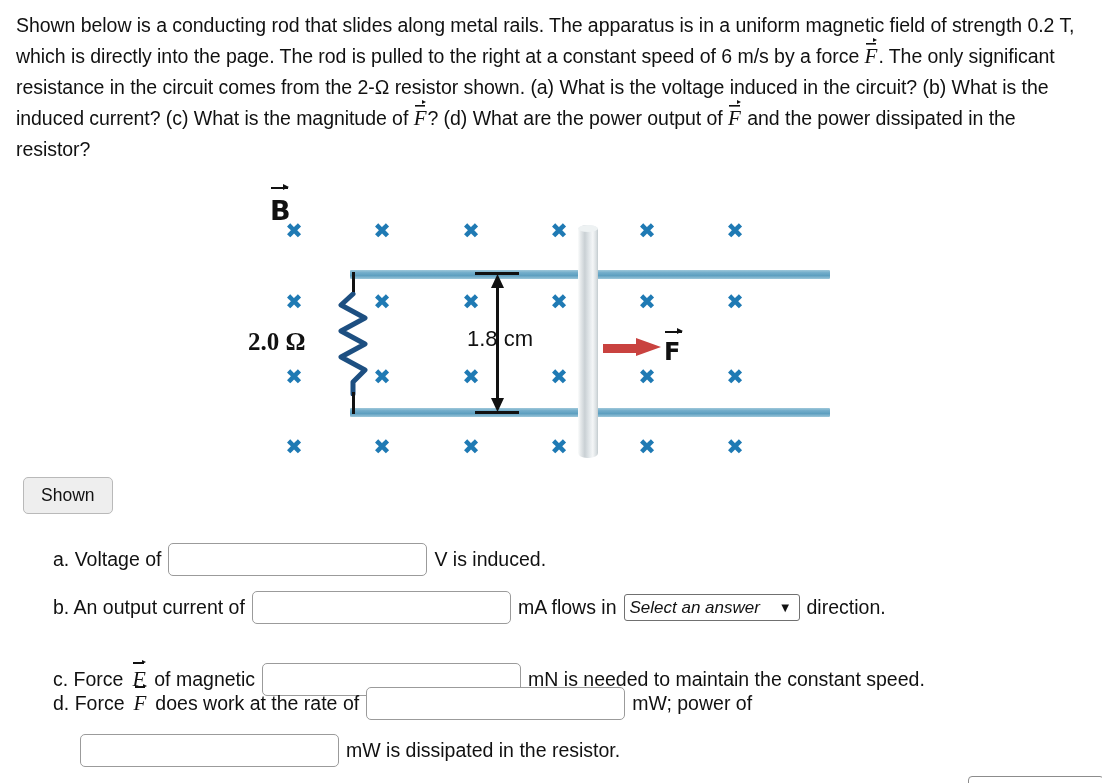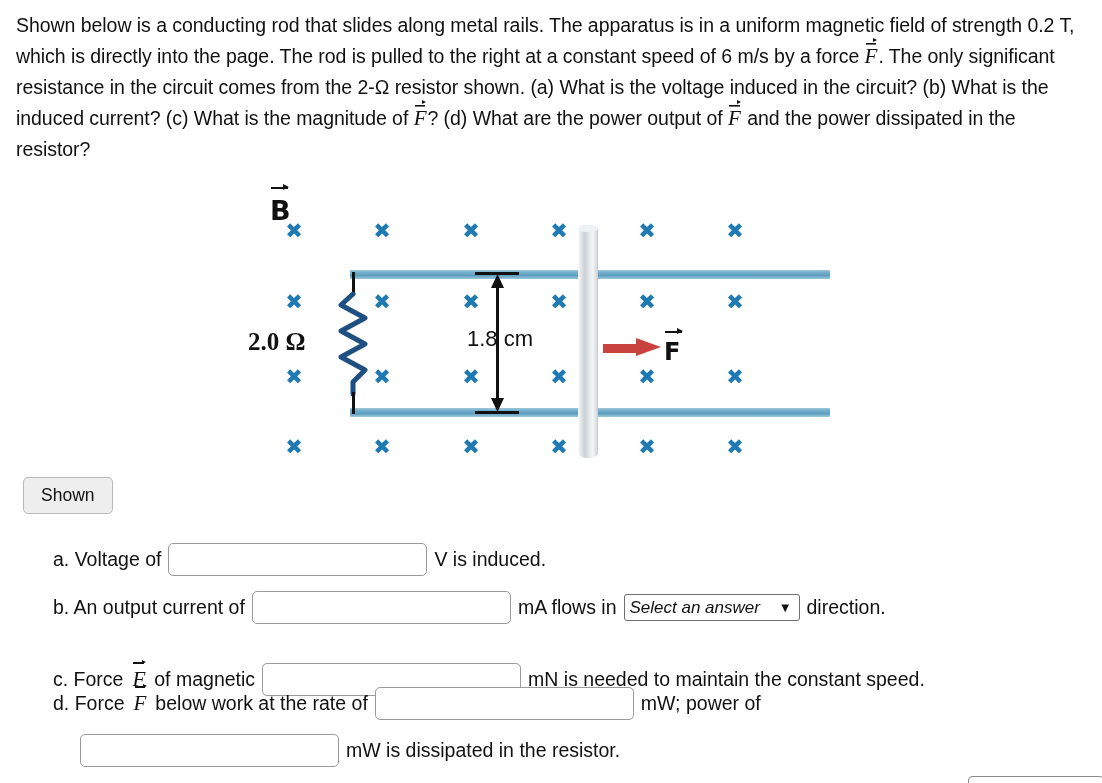--- a/index.html
+++ b/index.html
@@ -431,21 +431,21 @@
     <span class="txt first">c. Force</span>
     <span class="vecF-inline">F</span>
     <span class="txt">of magnetic</span>
     <input class="answer-input" type="text" value="" style="">
     <span class="txt">mN is needed to maintain the constant speed.</span>
   </div>
 
   <div class="arow" id="row-d">
     <span class="txt first">d. Force</span>
     <span class="vecF-inline">F</span>
-    <span class="txt">below work at the rate of</span>
+    <span class="txt">does work at the rate of</span>
     <input class="answer-input" type="text" value="" style="">
     <span class="txt">mW; power of</span>
   </div>
 
   <div class="arow" id="row-d2">
     <input class="answer-input" type="text" value="" style="">
     <span class="txt">mW is dissipated in the resistor.</span>
   </div>
 </div>
 

